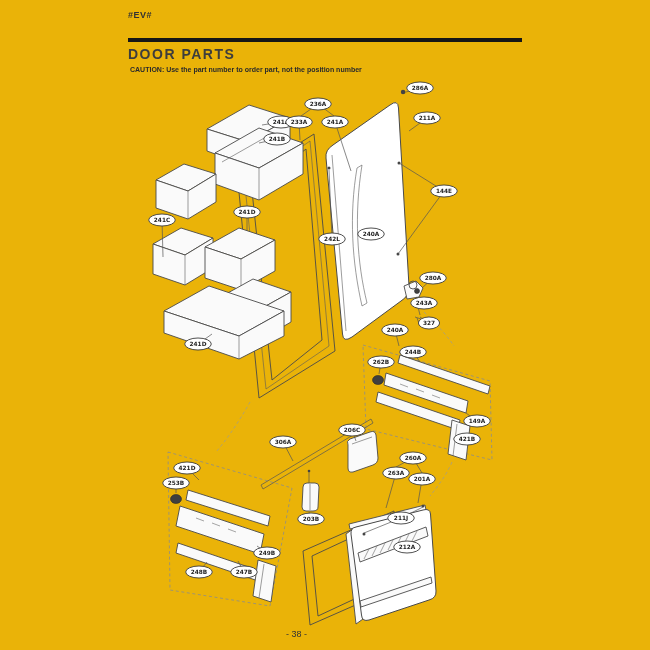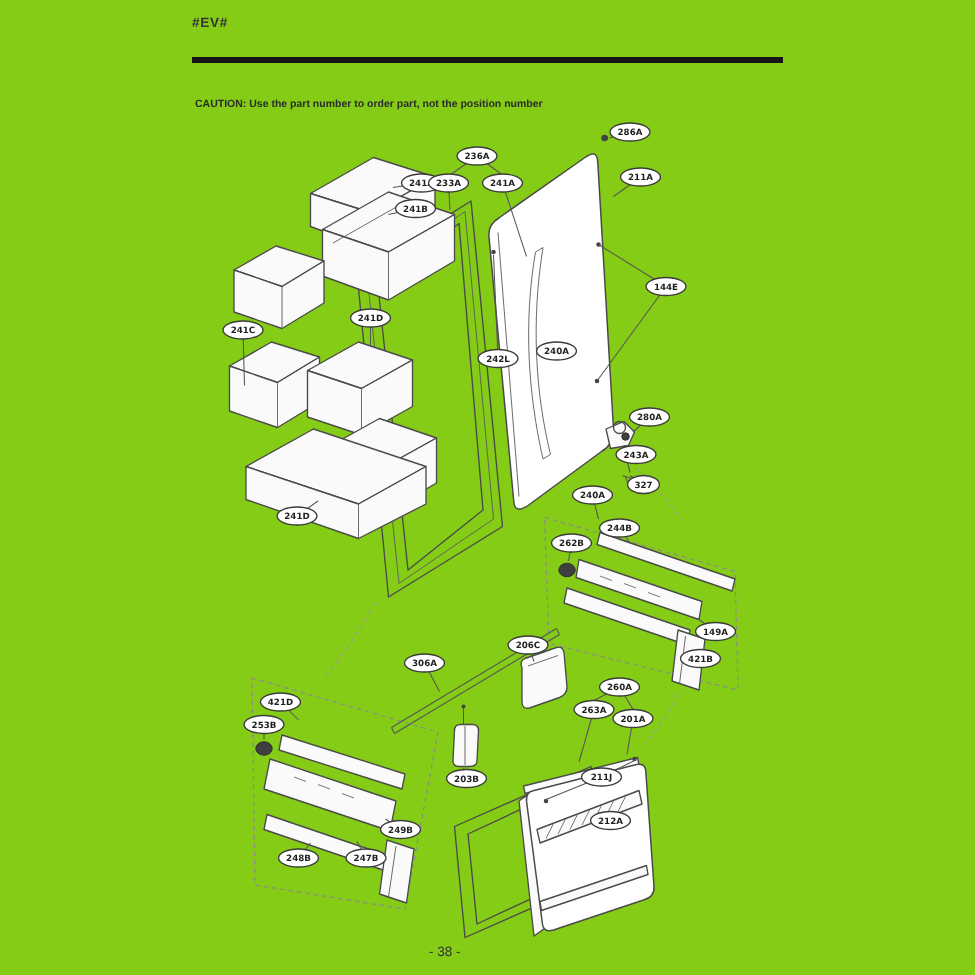--- a/index.html
+++ b/index.html
@@ -1,16 +1,16 @@
 <!DOCTYPE html>
 <html><head>
 <meta charset="utf-8">
 <style>
   html,body{margin:0;padding:0;background:#ffffff;}
-  .page{position:relative;width:650px;height:650px;background:#84cc16;overflow:hidden;
+  .page{position:relative;width:650px;height:650px;background:#eab308;overflow:hidden;
         font-family:"Liberation Sans","DejaVu Sans",sans-serif;color:#222;}
   .doc-code{position:absolute;left:128px;top:10px;font-size:9px;font-weight:bold;color:#333;letter-spacing:.5px;}
   .header-rule{position:absolute;left:128px;top:38px;width:394px;height:4px;background:#161616;}
   .title{position:absolute;left:128px;top:46px;margin:0;font-size:14px;font-weight:bold;color:#3d3d3d;letter-spacing:1.5px;}
   .caution{position:absolute;left:130px;top:66px;font-size:7px;font-weight:bold;color:#2b2b2b;}
   .page-number{position:absolute;left:286px;top:629px;width:70px;text-align:left;font-size:9px;color:#333;}
   svg.diagram{position:absolute;left:0;top:0;}
   .outline{fill:#ffffff;stroke:#4a4a4a;stroke-width:1;stroke-linejoin:round;}
   .soft{fill:#fafafa;stroke:#4a4a4a;stroke-width:.9;stroke-linejoin:round;}
   .frame{fill:none;stroke:#4a4a4a;stroke-width:.9;stroke-linejoin:round;}
@@ -23,20 +23,21 @@
   .dark{fill:#3f3f3f;stroke:#2c2c2c;stroke-width:.6;}
   .dot{fill:#444;}
   .hatch{stroke:#6a6a6a;stroke-width:.6;}
 </style>
 </head>
 <body>
 
 <div class="page">
   <div class="doc-code">#EV#</div>
   <div class="header-rule"></div>
+  <h1 class="title">DOOR PARTS</h1>
   <div class="caution">CAUTION: Use the part number to order part, not the position number</div>
 
   <svg class="diagram" width="650" height="650" viewBox="0 0 650 650">
 
     <g>
       <path class="frame" d="M238,182 L314,134 L335,351 L259,398 Z"></path>
       <path class="thin" d="M245,186 L310,141 L329,346 L266,389 Z"></path>
       <path class="frame" d="M252,191 L306,149 L322,340 L272,380 Z"></path>
     </g>
 

